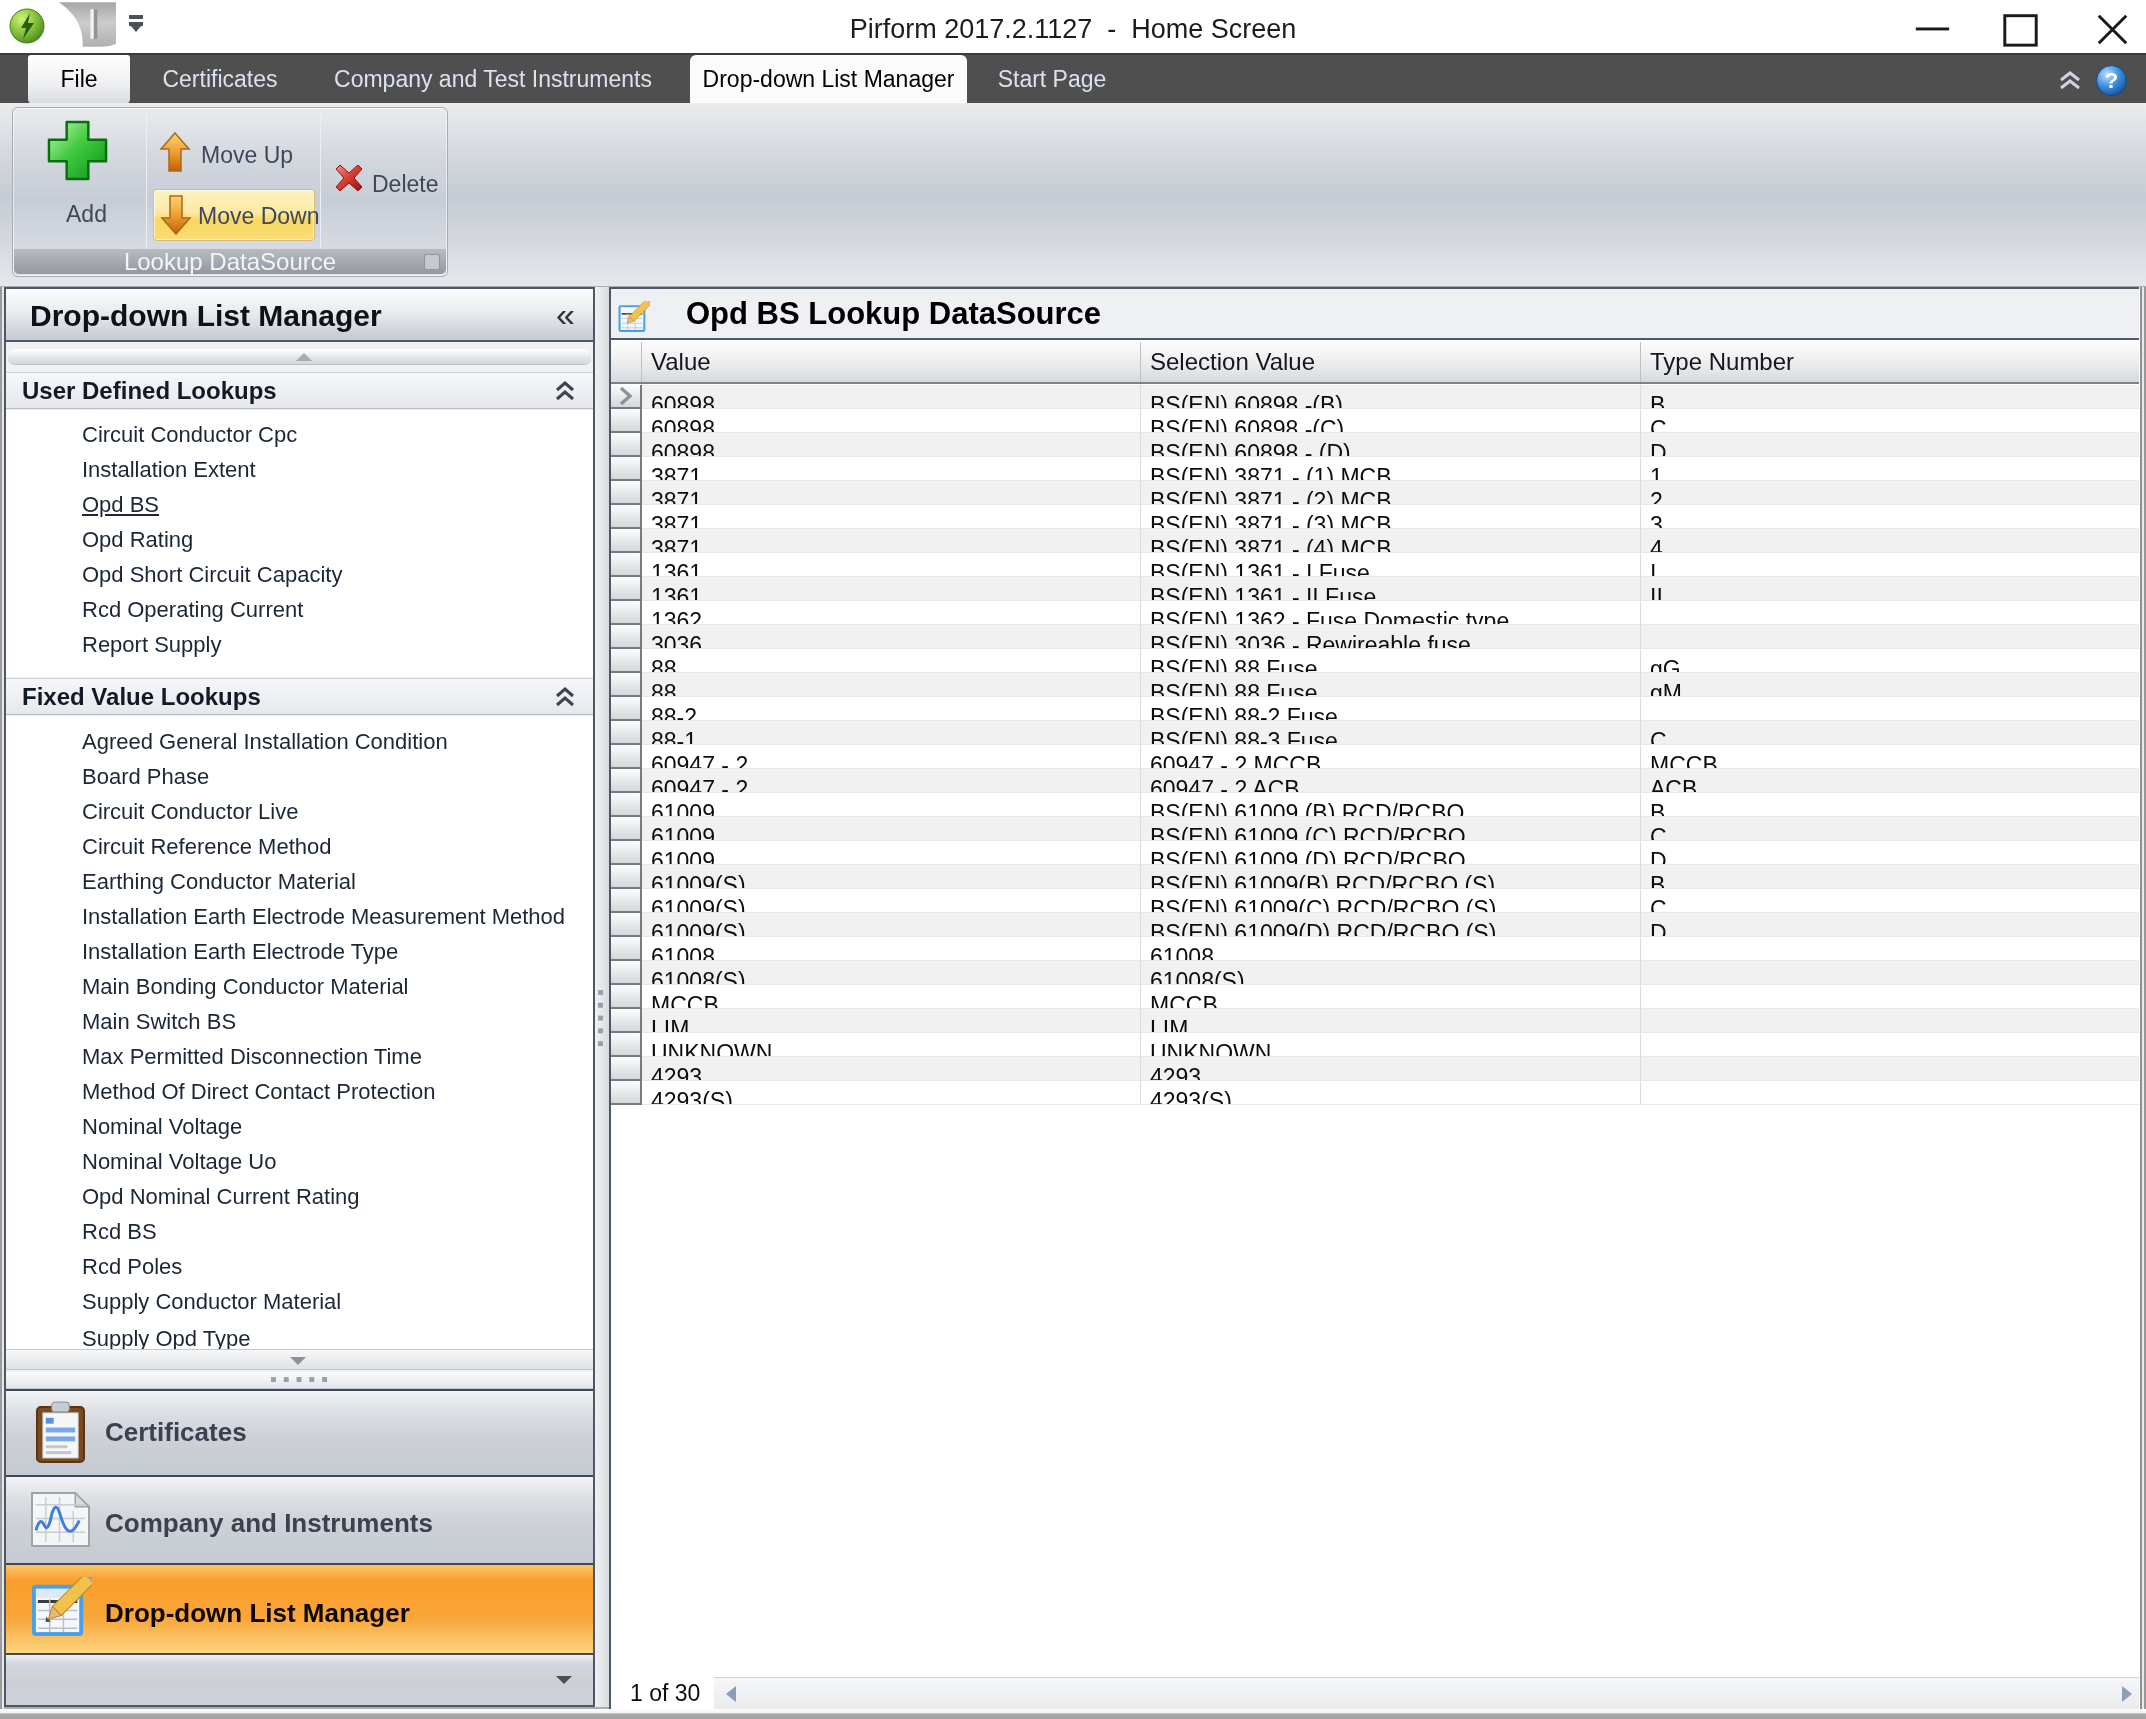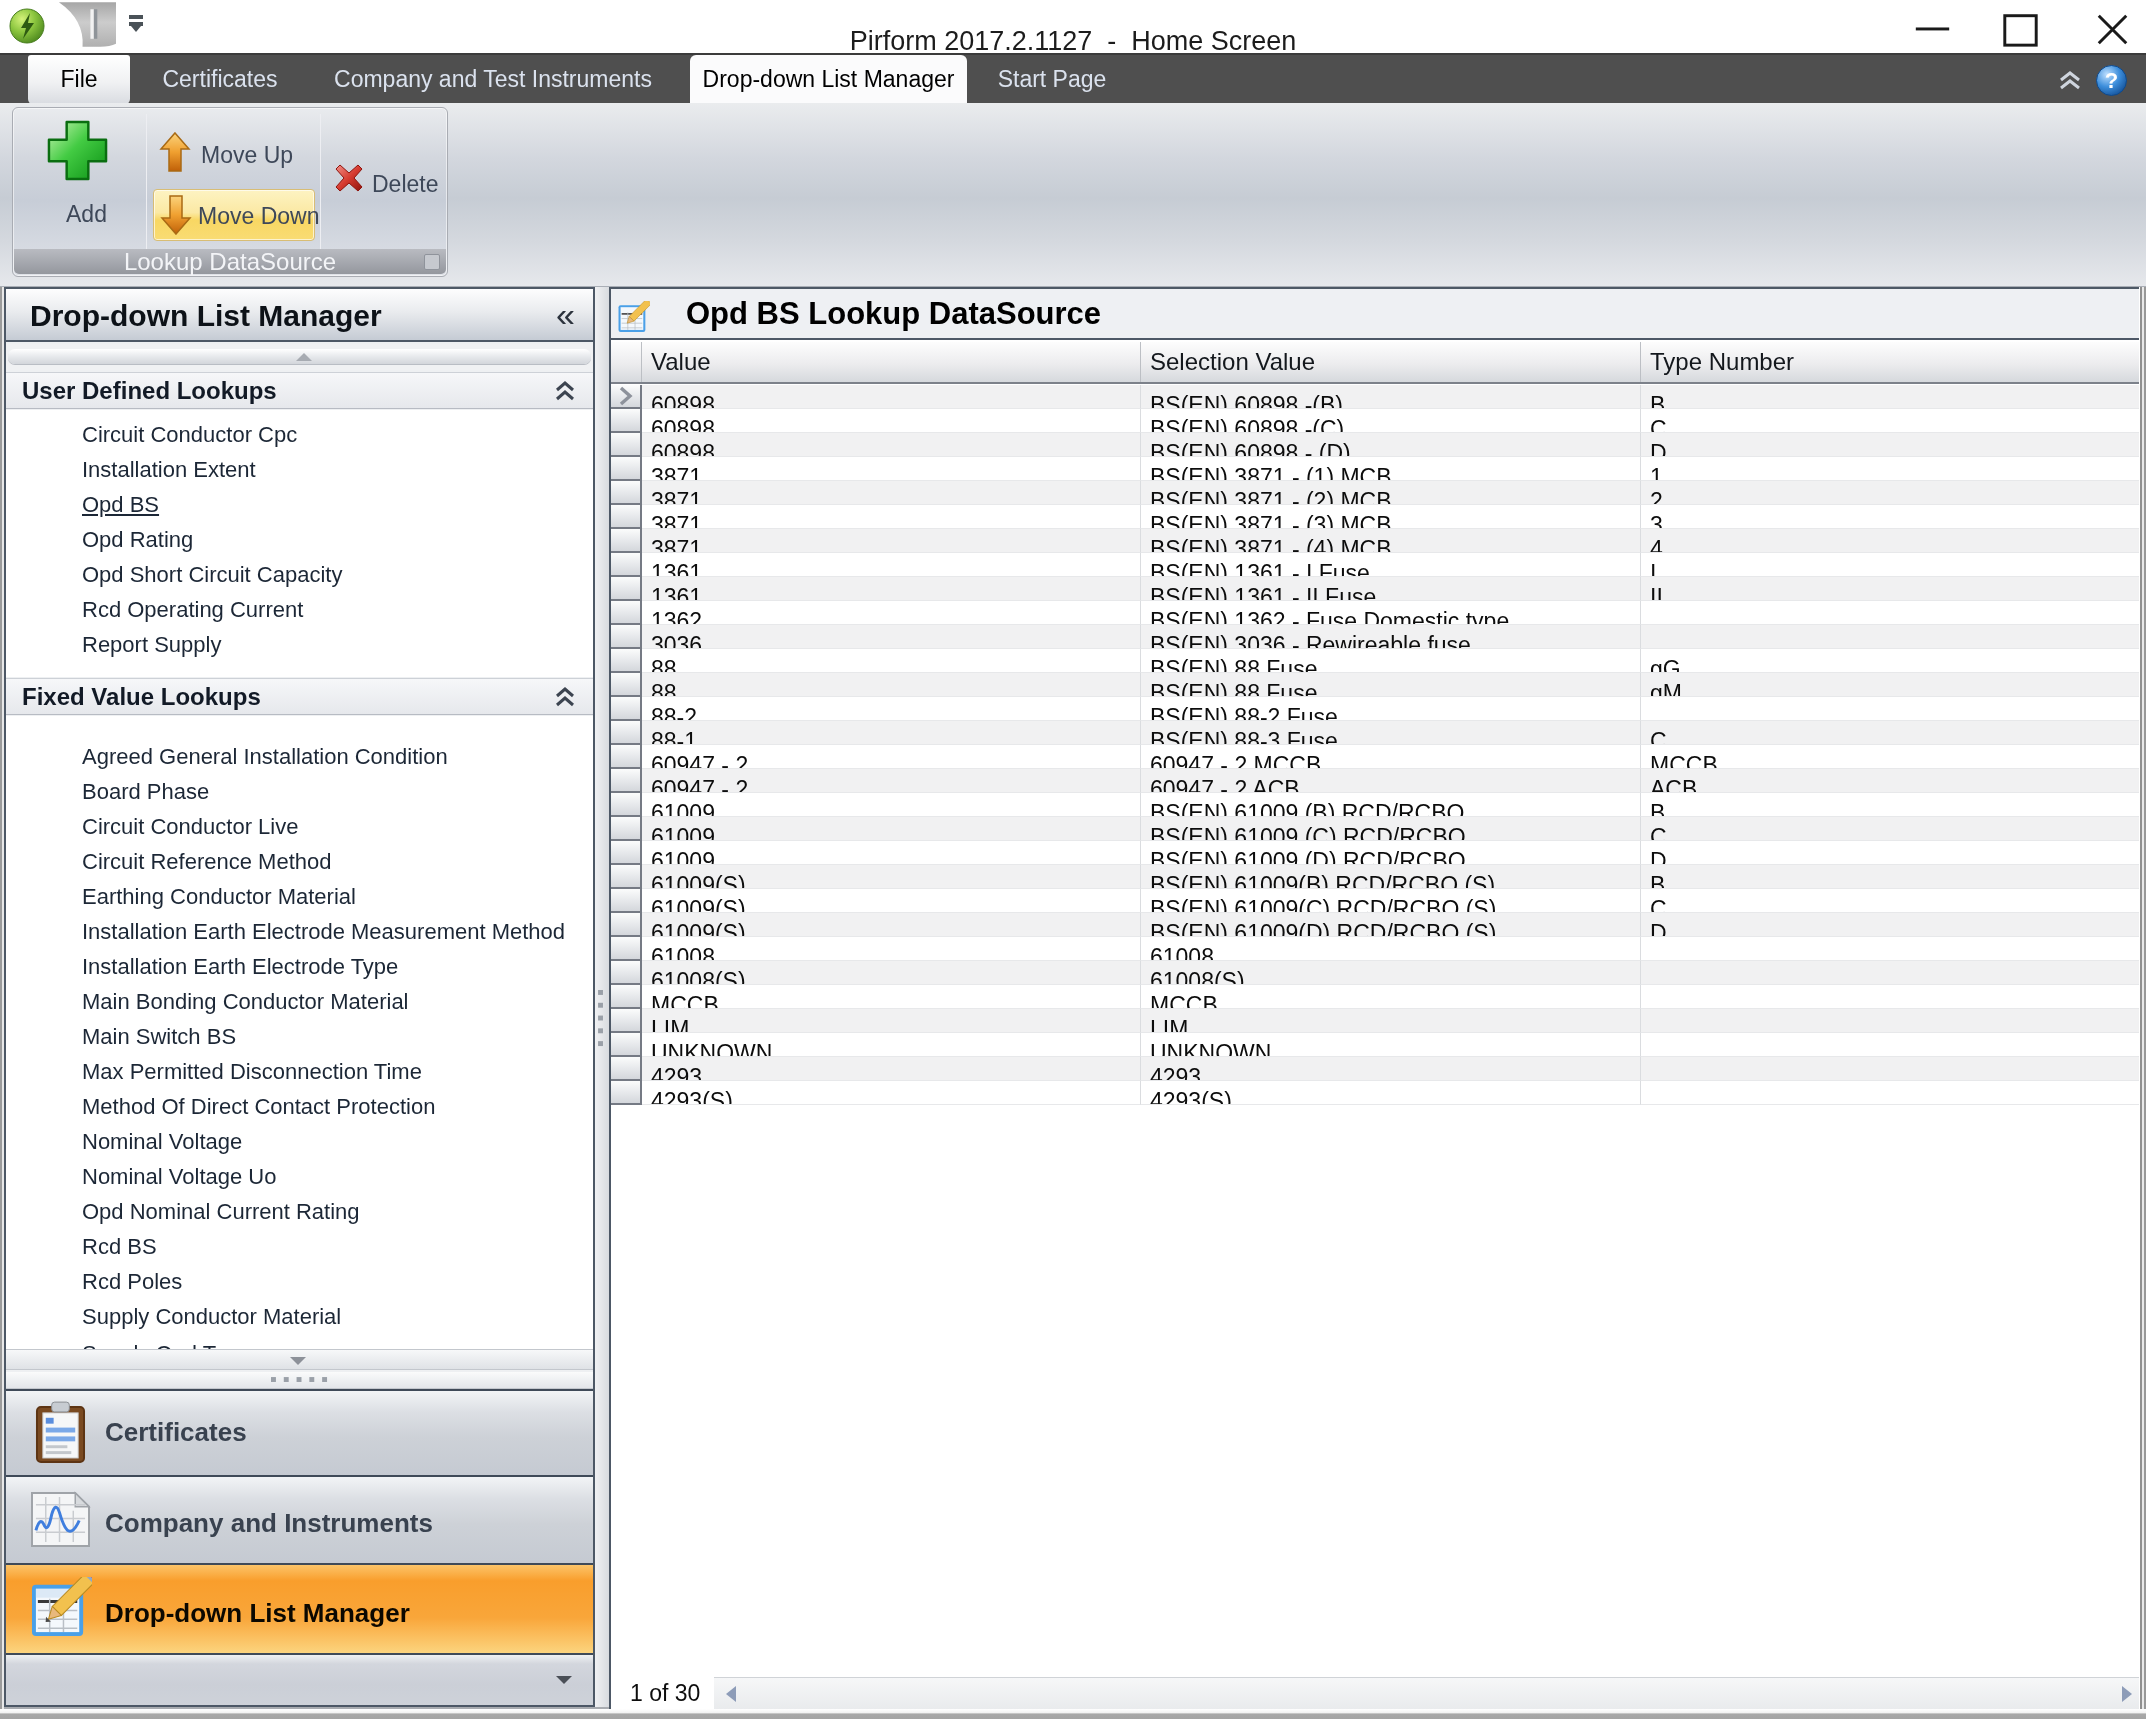--- a/index.html
+++ b/index.html
@@ -2,21 +2,21 @@
 <html><head><meta charset="utf-8">
 <style>
 * { margin:0; padding:0; box-sizing:border-box; }
 html,body { width:2146px; height:1720px; overflow:hidden; background:#a8abb0;
   font-family:"Liberation Sans", sans-serif; }
 .abs { position:absolute; }
 #page { position:relative; width:2146px; height:1720px; }
 
 
 #titlebar { left:0; top:0; width:2146px; height:53px; background:#ffffff; }
-#title { left:0; top:16px; width:2146px; height:53px; line-height:51px; text-align:center;
+#title { left:0; top:4px; width:2146px; height:53px; line-height:51px; text-align:center;
   font-size:27px; color:#1c1c1c; }
 
 
 #tabbar { left:0; top:53px; width:2146px; height:50px; background:#4f4f4f;
   border-top:2px solid #3b3b3b; }
 .tab { position:absolute; top:0; height:50px; line-height:48px; font-size:23px;
   color:#dbe2ee; text-align:center; }
 #tab-file { left:28px; width:102px; color:#000;
   background:linear-gradient(#ffffff, #f0f1f3 55%, #d8dbe0);
   border-radius:3px 3px 6px 6px; }
@@ -284,21 +284,21 @@
 <div class="litem">Opd Short Circuit Capacity</div>
 <div class="litem">Rcd Operating Current</div>
 <div class="litem">Report Supply</div>
       </div>
       <div class="sechead" style="top:389px;">
           <div class="t">Fixed Value Lookups</div>
         <svg style="position:absolute; right:16px; top:7px;" width="24" height="24" viewBox="0 0 24 24">
           <path d="M4 10 L12 3 L20 10 M4 19 L12 12 L20 19" fill="none" stroke="#3c4450" stroke-width="3"></path>
         </svg>
       </div>
-      <div class="listarea" style="top:427px; height:634px; padding-top:23px;">
+      <div class="listarea" style="top:427px; height:634px; padding-top:8px;">
 <div class="litem">Agreed General Installation Condition</div>
 <div class="litem">Board Phase</div>
 <div class="litem">Circuit Conductor Live</div>
 <div class="litem">Circuit Reference Method</div>
 <div class="litem">Earthing Conductor Material</div>
 <div class="litem">Installation Earth Electrode Measurement Method</div>
 <div class="litem">Installation Earth Electrode Type</div>
 <div class="litem">Main Bonding Conductor Material</div>
 <div class="litem">Main Switch BS</div>
 <div class="litem">Max Permitted Disconnection Time</div>

